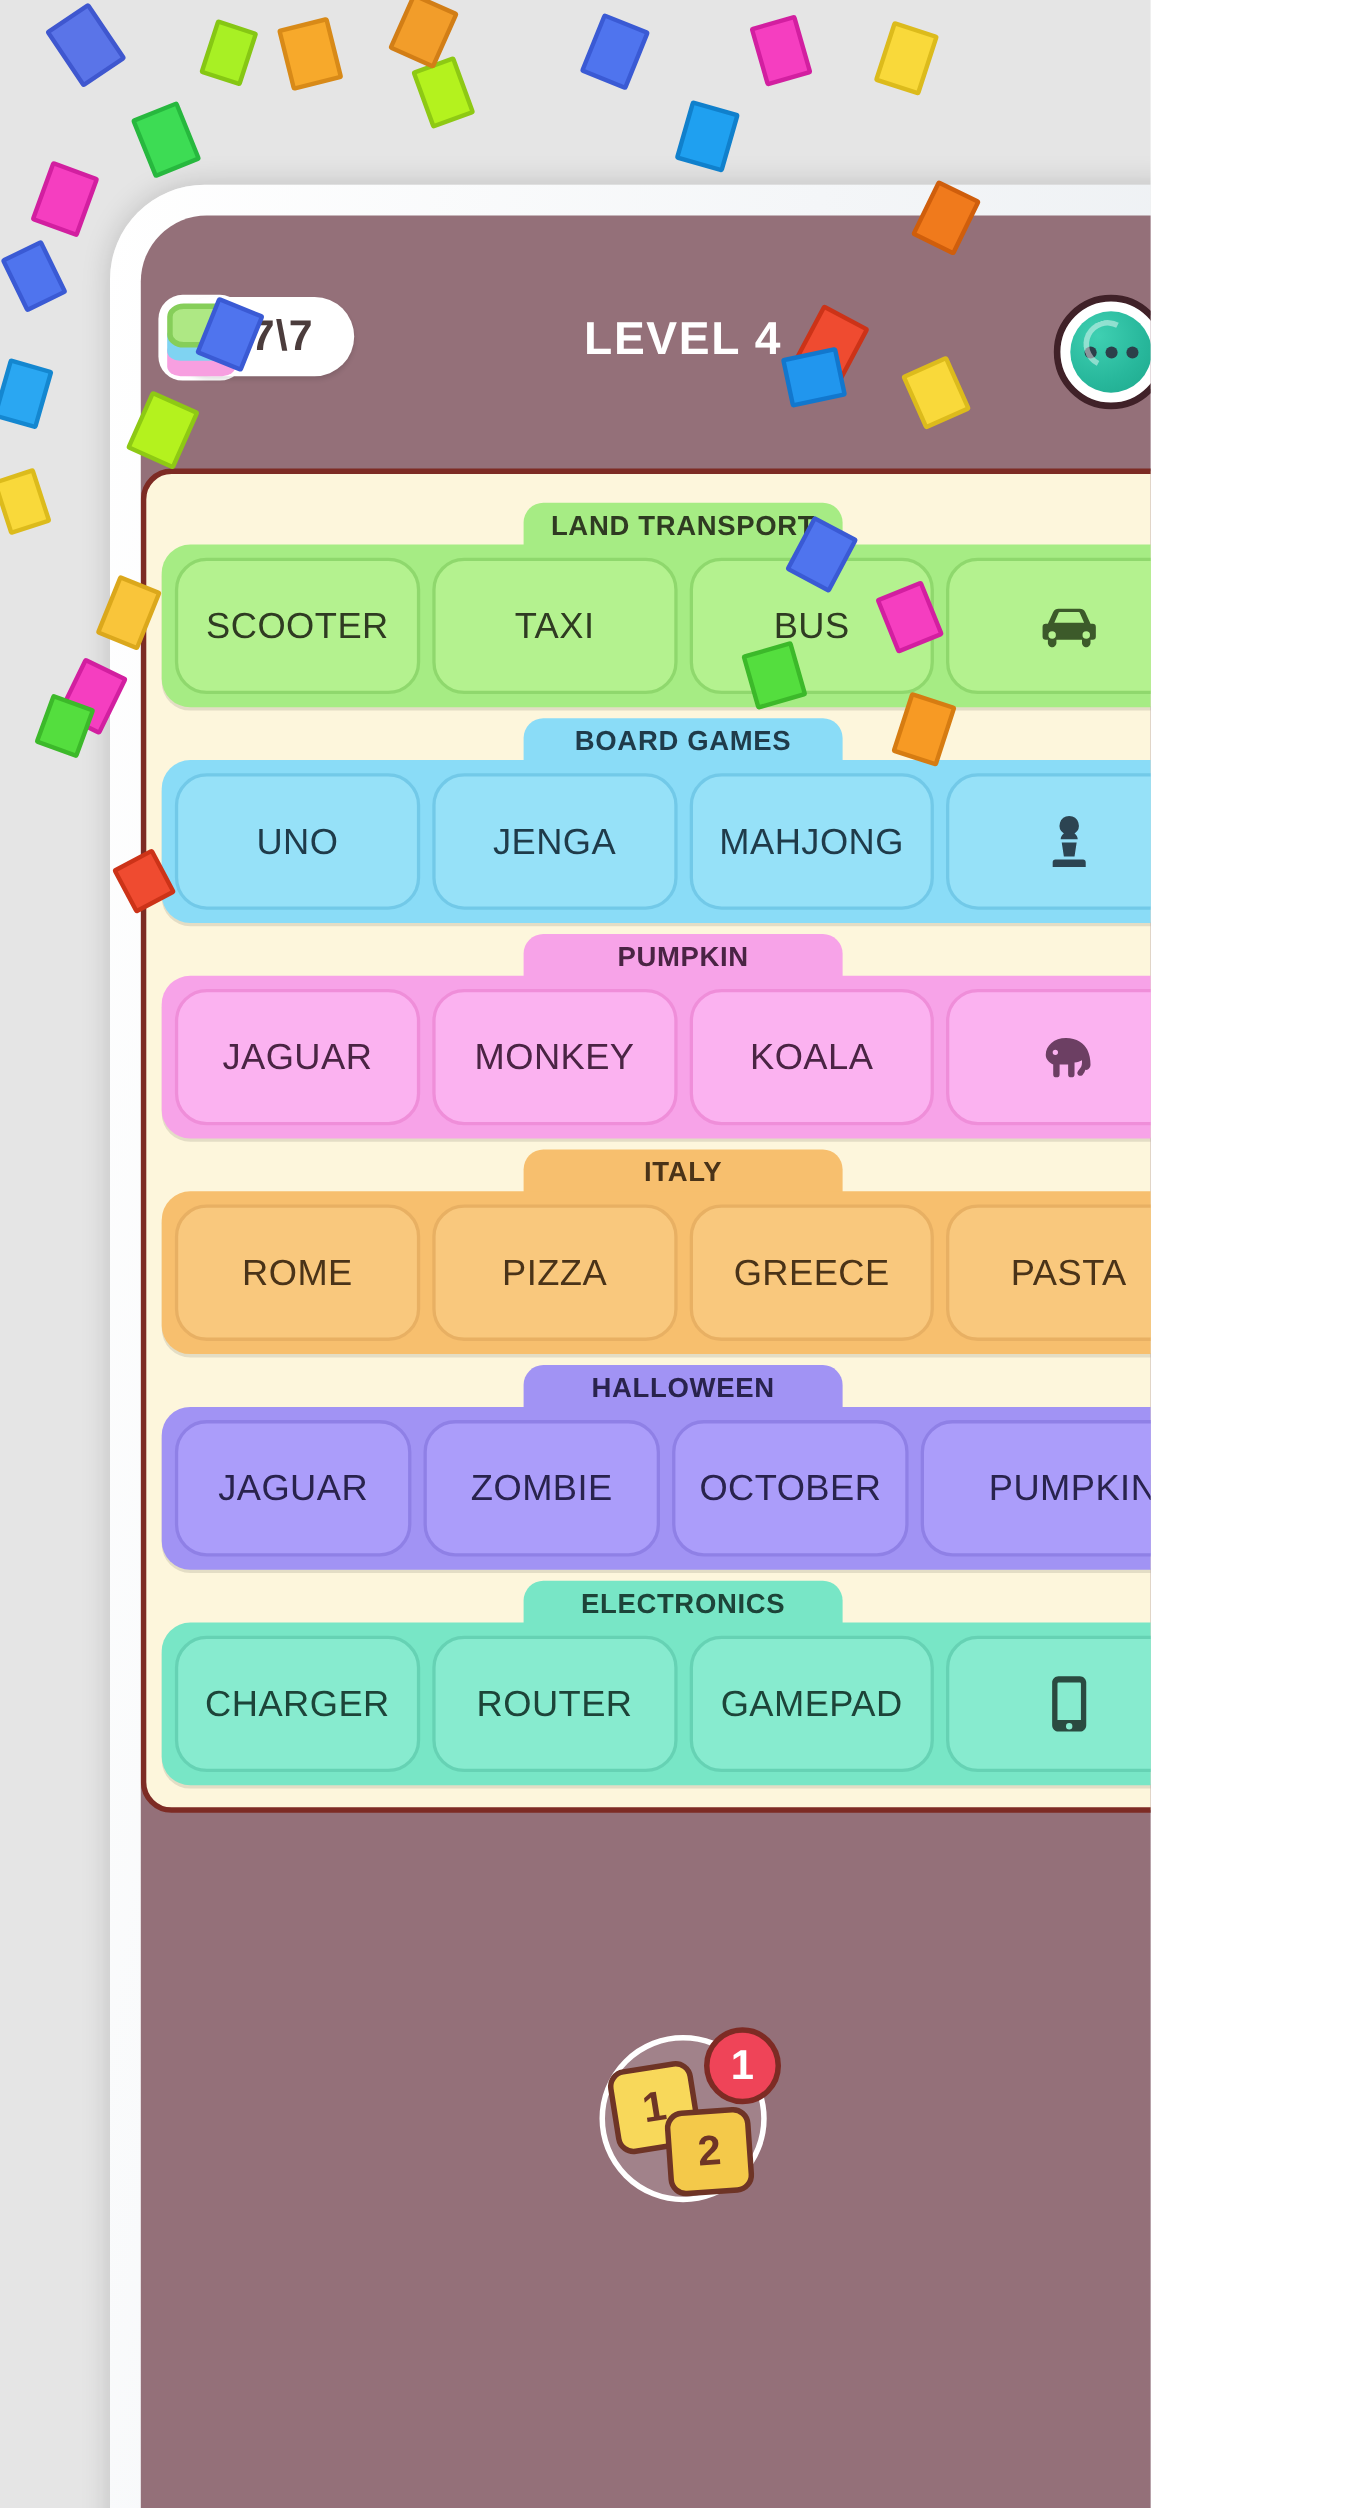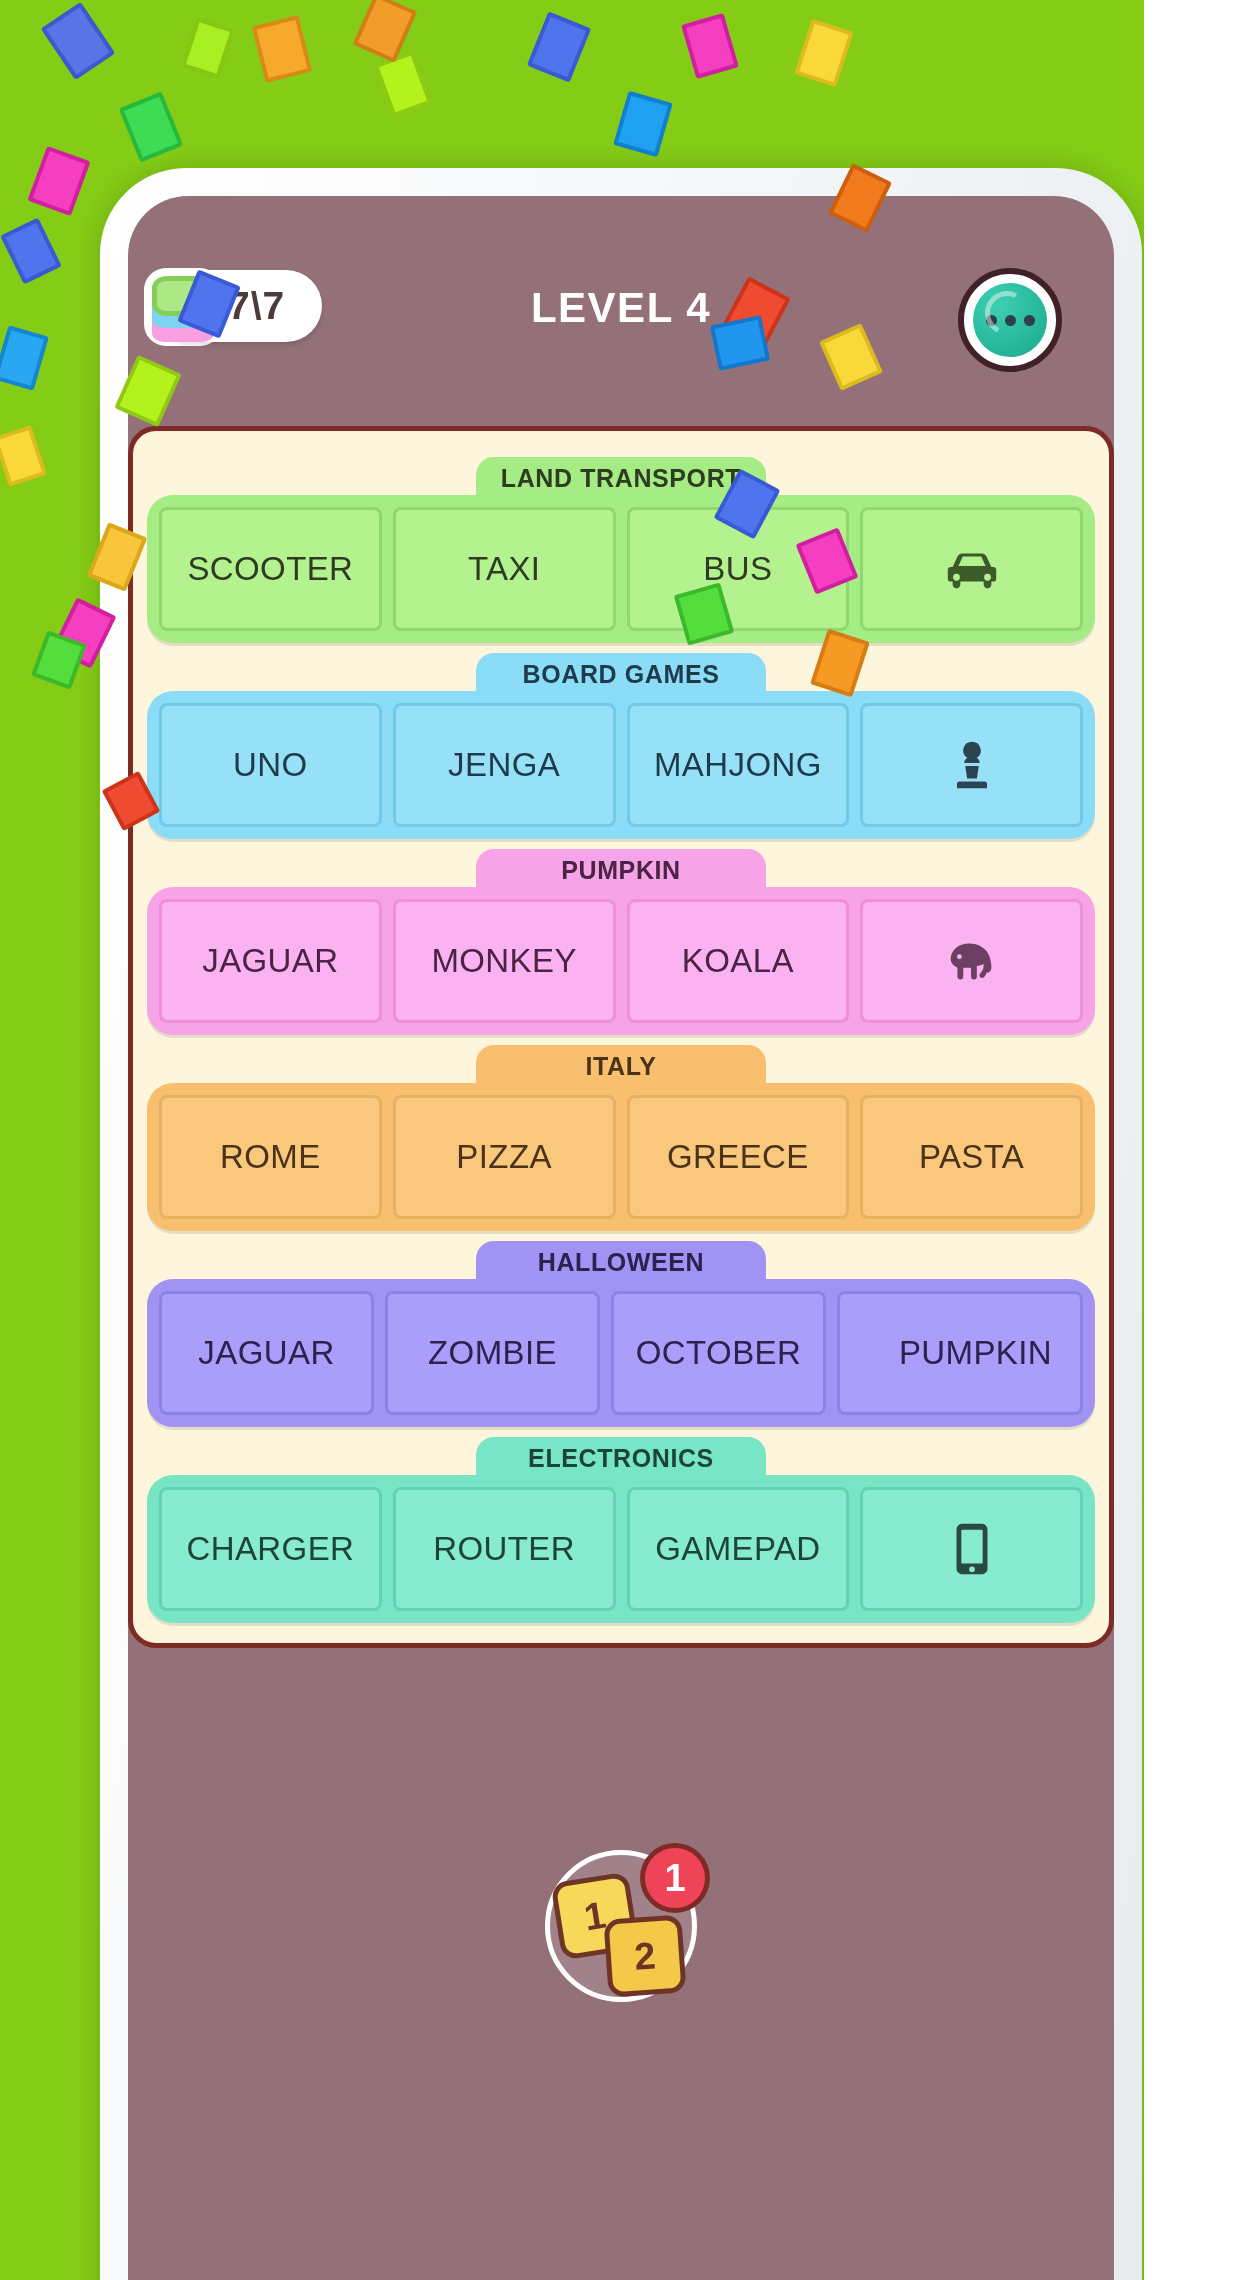--- a/index.html
+++ b/index.html
@@ -7,23 +7,23 @@
 
   html, body {
     width: 1242px;
     height: 2280px;
     overflow: hidden;
     font-family: "Liberation Sans", sans-serif;
   }
 
   #app {
     position: relative;
-    width: 1144px;
+    width: 1046px;
     height: 2280px;
-    background: #84cc16;
+    background: #e5e5e5;
     overflow: hidden;
   }
 
   
   .confetti-layer {
     position: absolute;
     inset: 0;
     pointer-events: none;
     z-index: 5;
   }
@@ -214,21 +214,21 @@
     padding: 12px;
     display: flex;
     gap: 11px;
     z-index: 2;
     box-shadow: 0 3px 0 rgba(0,0,0,0.10);
   }
 
   .cell {
     flex: 1 1 0;
     height: 124px;
-    border-radius: 8px;
+    border-radius: 29px;
     display: flex;
     align-items: center;
     justify-content: center;
     font-size: 33px;
     letter-spacing: 0.4px;
     cursor: pointer;
     overflow: hidden;
   }
   .cell-icon svg { width: 62px; height: 62px; display:block; }
 

